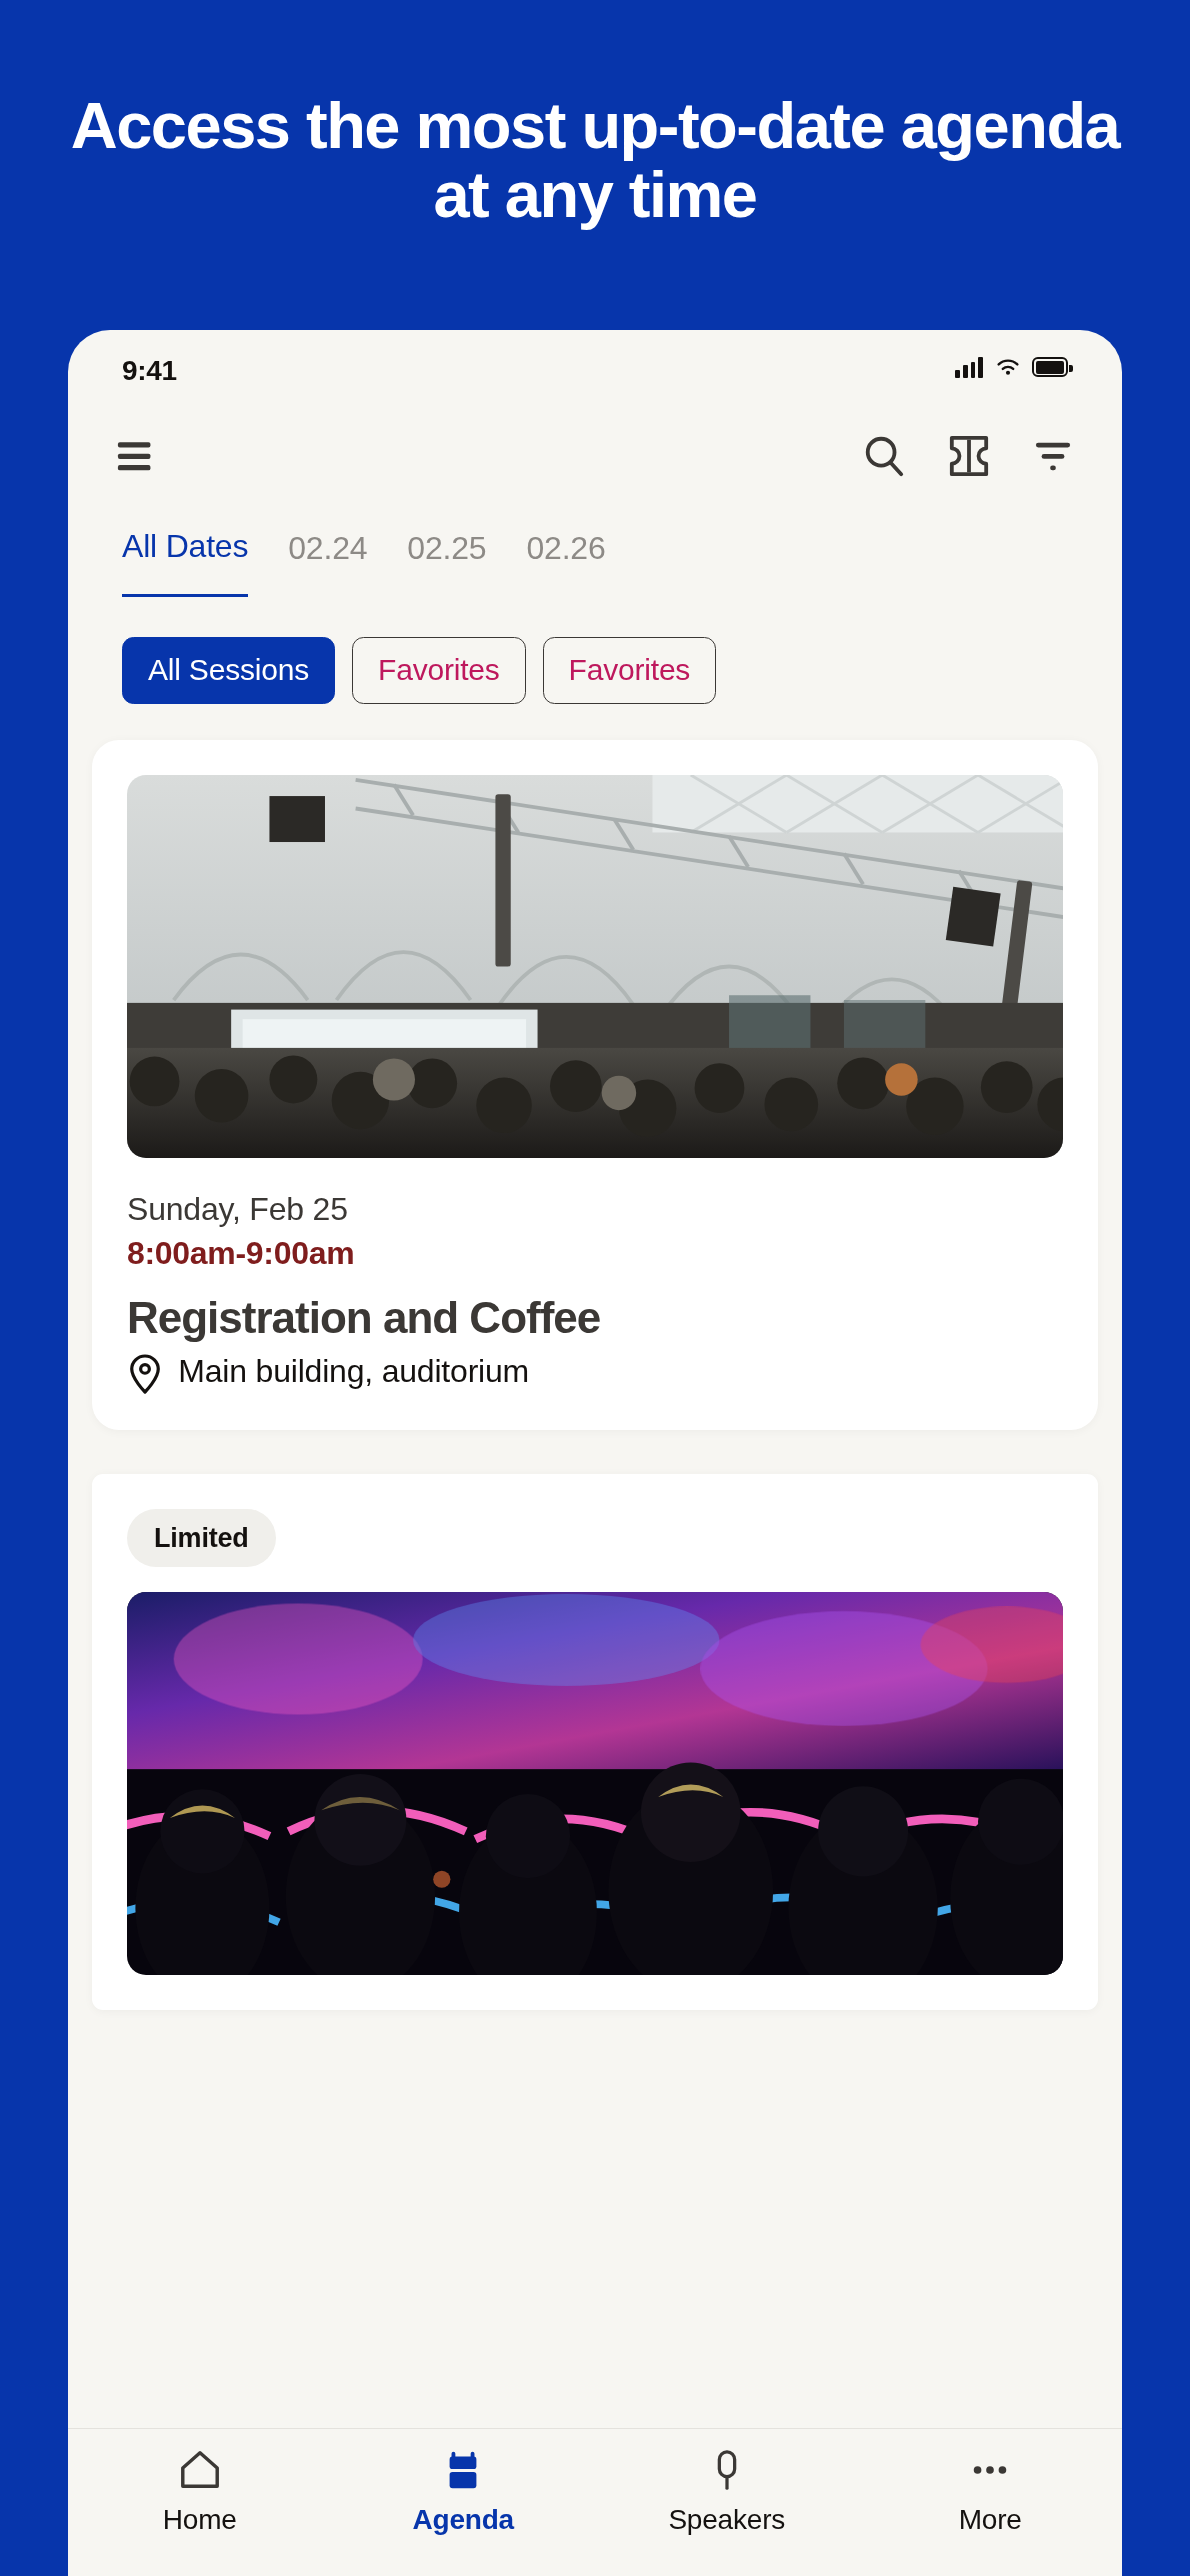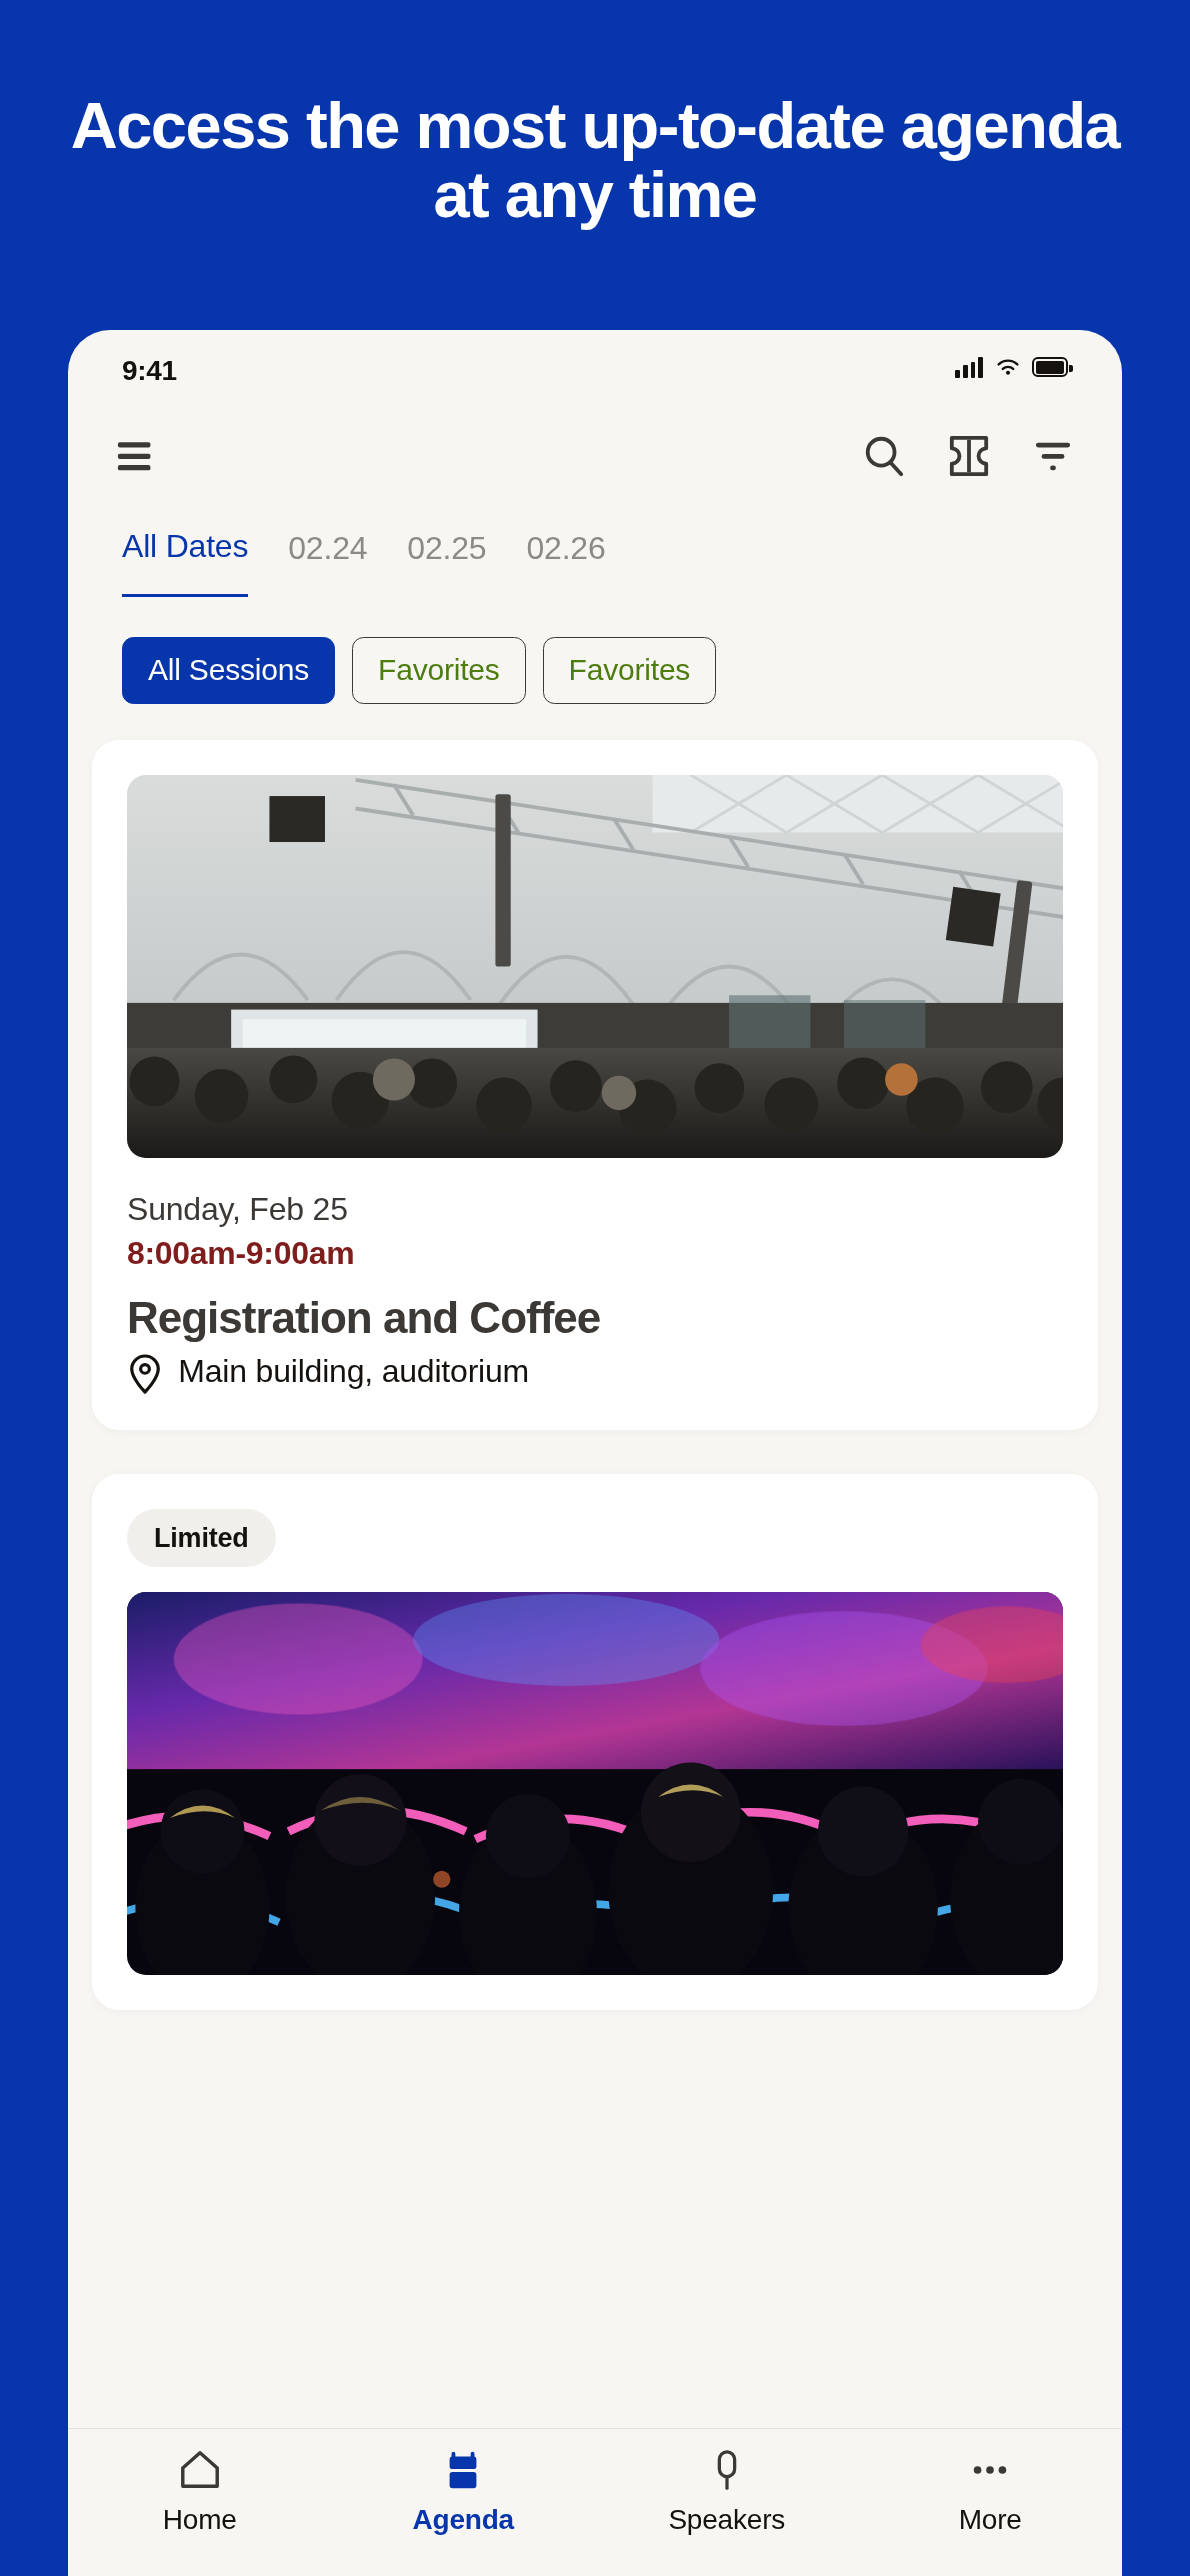--- a/index.html
+++ b/index.html
@@ -123,41 +123,41 @@
     display: flex;
     gap: 17px;
     padding: 0 54px;
     margin-top: 40px;
   }
   .chip {
     font-size: 30px;
     padding: 15.3px 25px;
     border-radius: 11.5px;
     border: 1.9px solid #3b3835;
-    color: #4d7c0f;
+    color: #be185d;
     background: transparent;
     letter-spacing: -0.2px;
     cursor: pointer;
     white-space: nowrap;
   }
   .chip.active {
     background: #0735ab;
     border-color: #0735ab;
     color: #ffffff;
   }
 
   
   .card-list { padding: 0 24px; margin-top: 36px; }
   .card {
     background: #ffffff;
     border-radius: 27px;
     padding: 35px;
     box-shadow: 0 1.9px 9.6px rgba(0,0,0,0.04);
   }
-  .card + .card { margin-top: 44px; }
+  .card + .card { margin-top: 44px; border-radius: 11px; }
 
   .card-img {
     width: 100%;
     height: 383px;
     border-radius: 19px;
     overflow: hidden;
     position: relative;
   }
   .card-img svg { display: block; width: 100%; height: 100%; }
 

